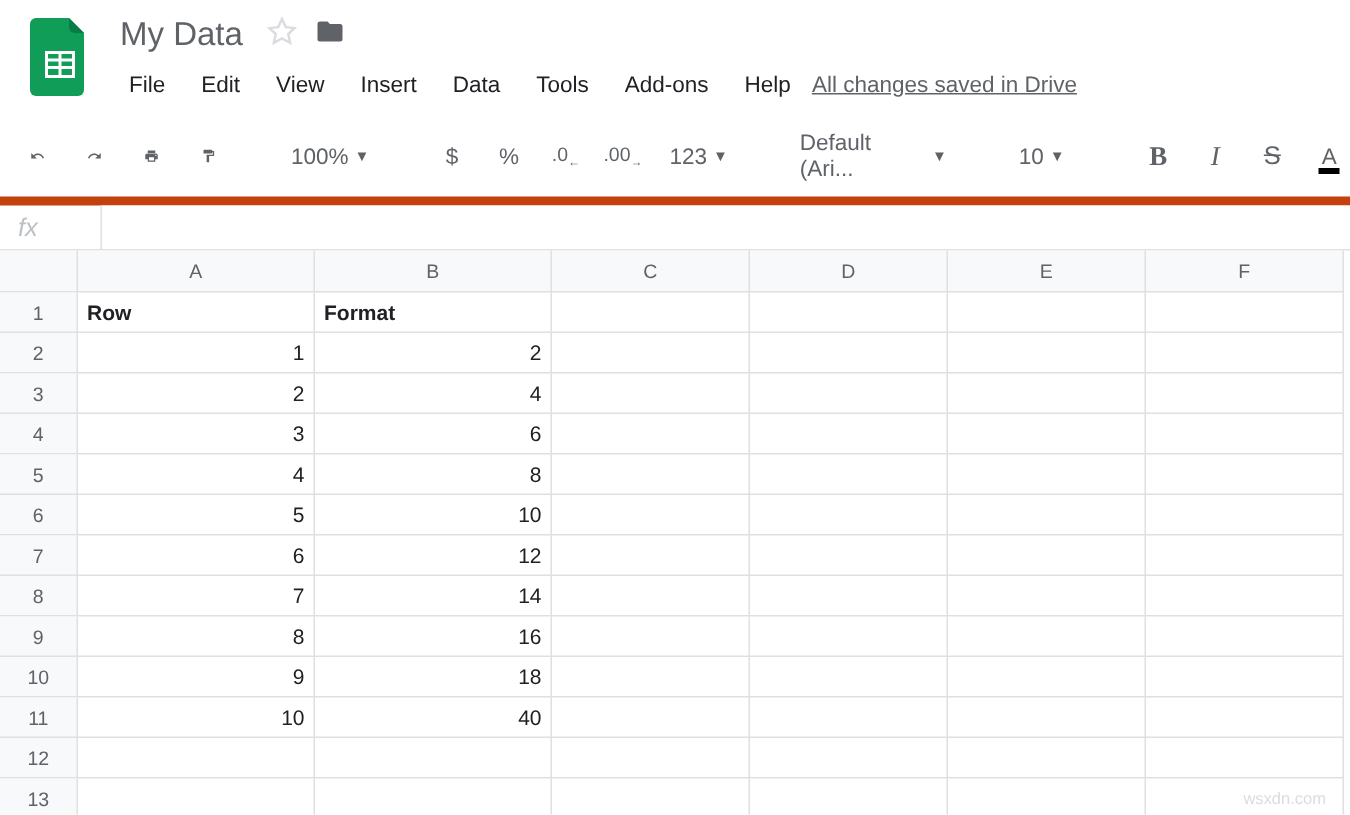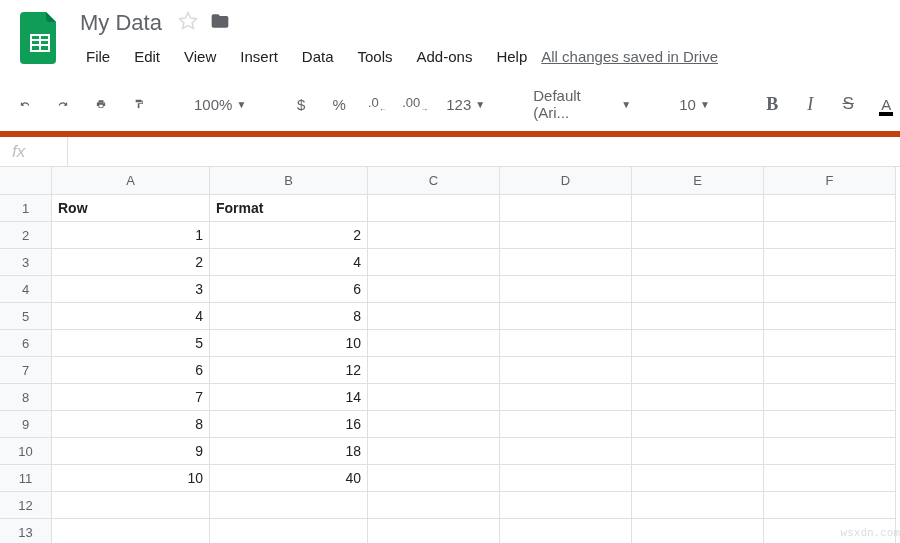--- a/index.html
+++ b/index.html
@@ -44,21 +44,21 @@
     .col-C, .col-D, .col-E, .col-F { width: 132px; }
     
     .data-row { display: flex; }
     .row-header { width: 52px; height: 27px; background: #f8f9fa; border-right: 1px solid #e0e0e0; border-bottom: 1px solid #e0e0e0; display: flex; align-items: center; justify-content: center; font-size: 13px; color: #5f6368; }
     .cell { height: 27px; border-right: 1px solid #e0e0e0; border-bottom: 1px solid #e0e0e0; padding: 0 6px; display: flex; align-items: center; font-size: 14px; }
     .cell.col-A, .cell.col-B { width: 158px; }
     .cell.col-C, .cell.col-D, .cell.col-E, .cell.col-F { width: 132px; }
     .cell.header-row { font-weight: bold; justify-content: flex-start; }
     .cell.numeric { justify-content: flex-end; }
     
-    .watermark { position: absolute; bottom: 4px; right: 0; font-size: 11px; color: #dadce0; font-family: Liberation Mono, monospace; }
+    .watermark { position: absolute; bottom: 4px; right: 16px; font-size: 11px; color: #dadce0; }
   </style>
 </head>
 <body>
 
 <div class="header">
   <div class="logo">
     <svg viewBox="0 0 40 52">
         <path fill="#0f9d58" d="M4 0h22l10 10v38a4 4 0 0 1-4 4H4a4 4 0 0 1-4-4V4a4 4 0 0 1 4-4z"></path>
         <path fill="#fff" d="M10 22h20v18H10zm2 2v3h7v-3zm9 0v3h7v-3zm-9 5v3h7v-3zm9 0v3h7v-3zm-9 5v4h7v-4zm9 0v4h7v-4z"></path>
         <path fill="#087c46" d="M26 0l10 10H30a4 4 0 0 1-4-4z"></path>

